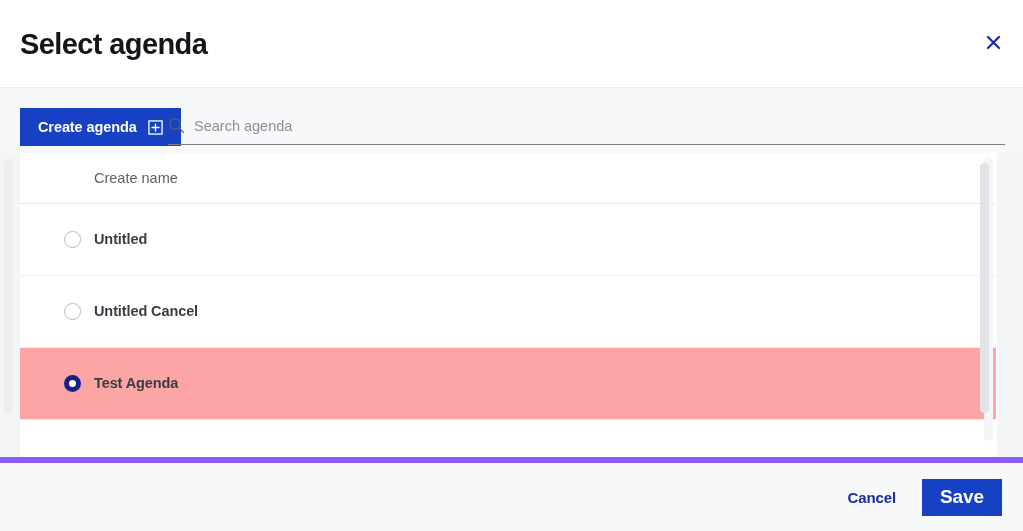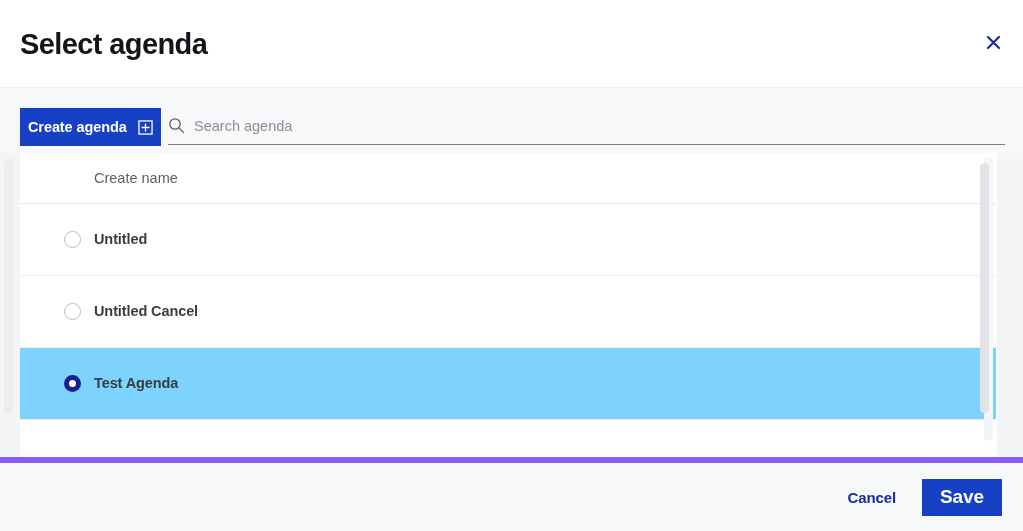--- a/index.html
+++ b/index.html
@@ -67,21 +67,21 @@
   .create-btn {
     position: absolute;
     left: 20px;
     top: 107px;
     margin-top: -87px;
     height: 38px;
     background: #1641c4;
     color: #ffffff;
     border: none;
     border-radius: 0;
-    padding: 0 8px;
+    padding: 0 18px;
     font-family: "Liberation Sans", sans-serif;
     font-size: 14.5px;
     font-weight: 700;
     letter-spacing: -0.1px;
     cursor: pointer;
     display: flex;
     align-items: center;
     gap: 11px;
   }
   .create-btn .plus-icon { display: flex; align-items: center; }
@@ -147,21 +147,21 @@
     border-bottom: 1px solid #e6e7ea;
     background: #ffffff;
     vertical-align: middle;
   }
   .agenda-table td {
     height: 72px;
     border-bottom: 1px solid #ededef;
     vertical-align: middle;
     background: #ffffff;
   }
-  .agenda-table tr.selected td { background: #7dd3fc; margin-left: 24px; }
+  .agenda-table tr.selected td { background: #fca5a5; margin-left: 24px; }
 
   .cell-radio { text-align: left; padding-left: 44px; }
   .cell-name {
     font-size: 14.5px;
     font-weight: 700;
     color: #393c43;
     padding-left: 2px;
     letter-spacing: -0.1px;
   }
 

